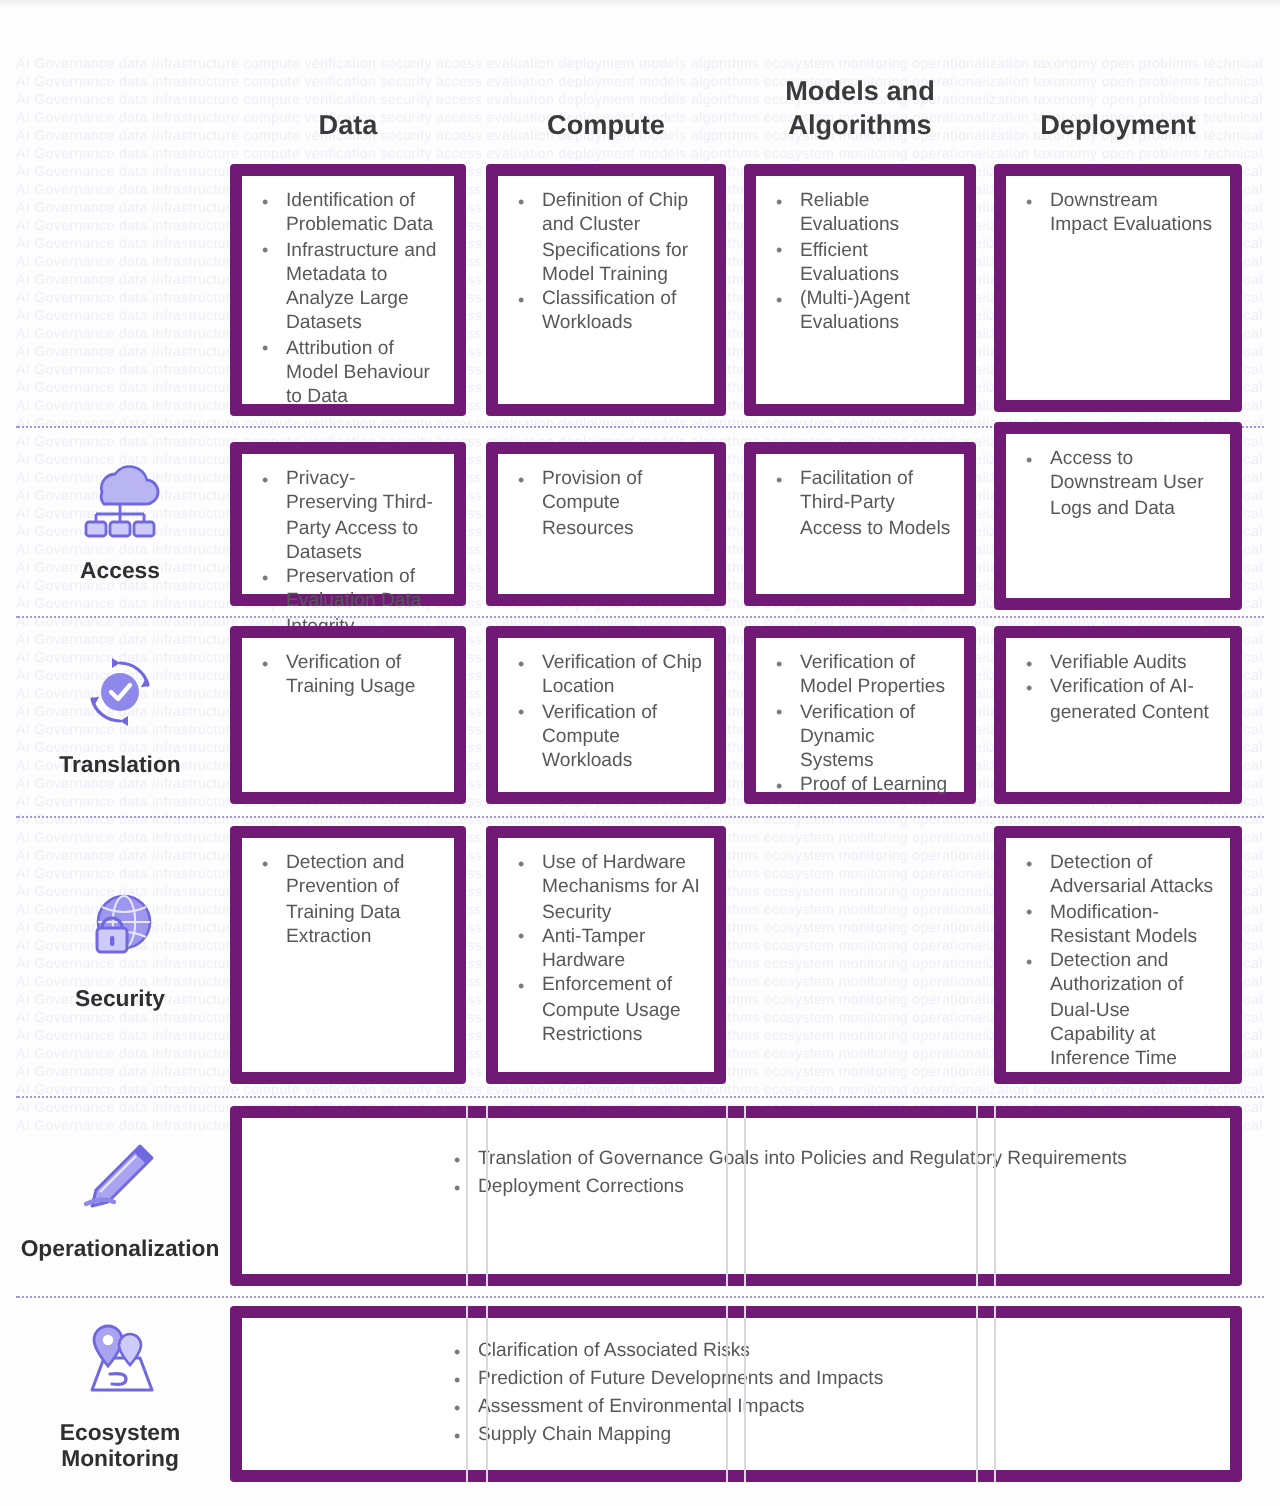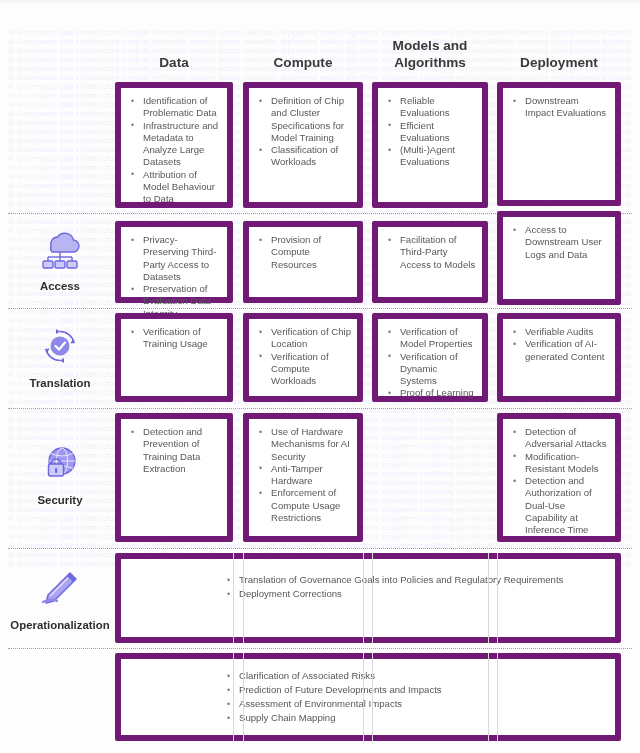--- a/index.html
+++ b/index.html
@@ -295,20 +295,32 @@
     </ul>
   </div>
 
   <div style="position:absolute;left:233px;top:553px;width:1px;height:90px;background:#d8d8dd"></div>
   <div style="position:absolute;left:243px;top:553px;width:1px;height:90px;background:#d8d8dd"></div>
   <div style="position:absolute;left:363px;top:553px;width:1px;height:90px;background:#d8d8dd"></div>
   <div style="position:absolute;left:372px;top:553px;width:1px;height:90px;background:#d8d8dd"></div>
   <div style="position:absolute;left:488px;top:553px;width:1px;height:90px;background:#d8d8dd"></div>
   <div style="position:absolute;left:497px;top:553px;width:1px;height:90px;background:#d8d8dd"></div>
 
+  <div class="rowlabel" style="top:656px;height:82px">
+    <span class="icon-wrap">
+      <svg viewBox="0 0 48 46" width="48" height="46">
+        <path d="M10 38 l6 -16 h18 l6 16 z" fill="#ffffff" stroke="#6f68e0" stroke-width="1.5" stroke-linejoin="round"></path>
+        <path d="M18 6 a7 7 0 0 1 7 7 c0 5 -7 13 -7 13 s-7 -8 -7 -13 a7 7 0 0 1 7 -7z" fill="#a9a3f0" stroke="#6f68e0" stroke-width="1.4"></path>
+        <circle cx="18" cy="13" r="2.6" fill="#ffffff"></circle>
+        <path d="M29 10 a5.5 5.5 0 0 1 5.5 5.5 c0 4 -5.5 10 -5.5 10 s-5.5 -6 -5.5 -10 a5.5 5.5 0 0 1 5.5 -5.5z" fill="#cfcbf8" stroke="#6f68e0" stroke-width="1.3"></path>
+        <path d="M19 30 q8 -1 8 2.5 t-7 2.5" fill="none" stroke="#6f68e0" stroke-width="1.6" stroke-linecap="round"></path>
+      </svg>
+    </span>
+    <span class="rl-text">Ecosystem Monitoring</span>
+  </div>
 
   <div class="card wide eco" style="left:115px;top:653px;width:506px;height:88px">
     <ul>
       <li>Clarification of Associated Risks</li>
       <li>Prediction of Future Developments and Impacts</li>
       <li>Assessment of Environmental Impacts</li>
       <li>Supply Chain Mapping</li>
     </ul>
   </div>
   <div style="position:absolute;left:233px;top:653px;width:1px;height:88px;background:#d8d8dd"></div>

